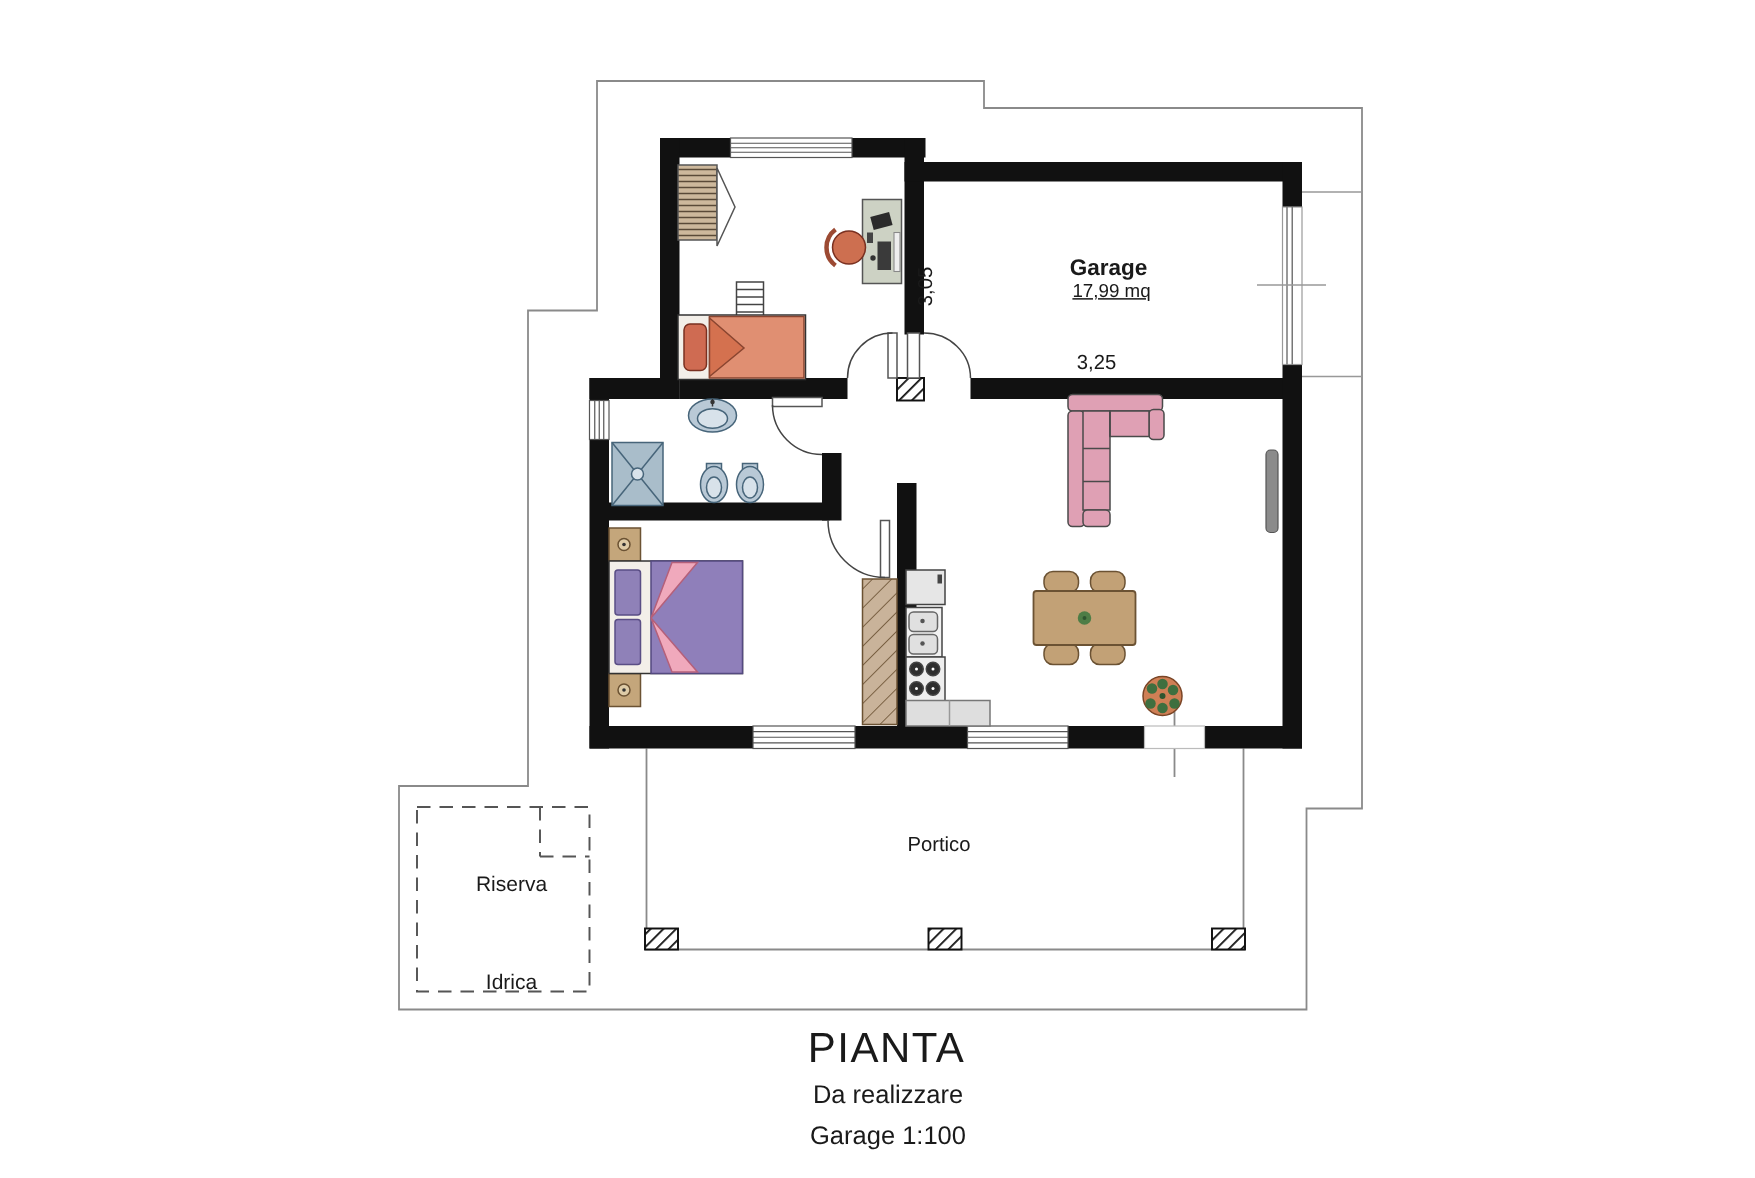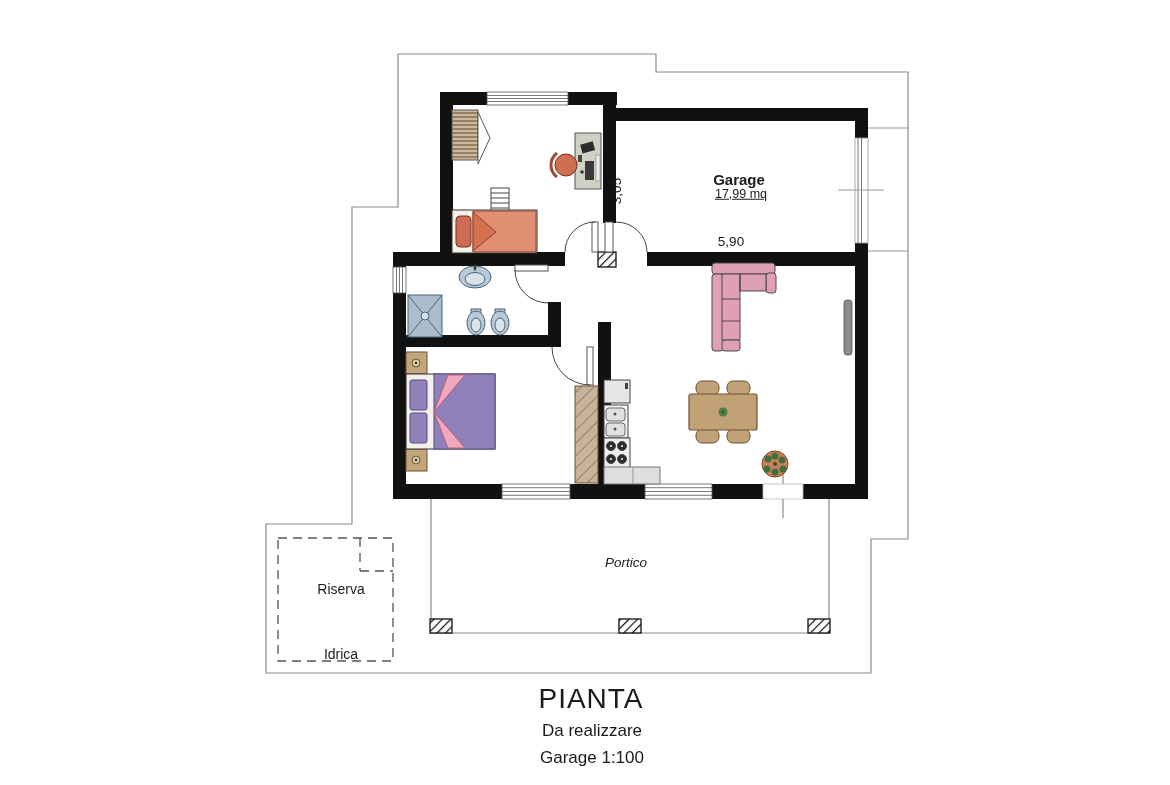--- a/index.html
+++ b/index.html
@@ -279,23 +279,23 @@
       <circle cx="767" cy="469" r="3.5" fill="#3f6f3f"></circle>
           <circle cx="775" cy="472" r="3.5" fill="#3f6f3f"></circle>
       <circle cx="775" cy="464" r="2" fill="#2e5530"></circle>
     </g>
     <rect x="844" y="300" width="8" height="55" rx="3" fill="#8b8b8b" stroke="#555555" stroke-width="0.8"></rect>
   </g>
 </svg>
 
 <div class="lbl room-name" style="left:739px;top:179px;">Garage</div>
 <div class="lbl room-area" style="left:741px;top:194px;text-decoration:underline;">17,99 mq</div>
-<div class="lbl dim" style="left:731px;top:242px;">5,90</div>
+<div class="lbl dim" style="left:731px;top:242px;">3,25</div>
 <div class="lbl dim rot" style="left:617px;top:191px;">3,05</div>
-<div class="lbl zone" style="left:626px;top:563px;font-style:italic;">Portico</div>
+<div class="lbl zone" style="left:626px;top:563px;">Portico</div>
 <div class="lbl reserve" style="left:341px;top:589px;">Riserva</div>
 <div class="lbl reserve" style="left:341px;top:640px;margin-top:14px;">Idrica</div>
 
 <div class="lbl title-main" style="left:591px;top:699px;">PIANTA</div>
 <div class="lbl title-sub" style="left:592px;top:730px;">Da realizzare</div>
 <div class="lbl title-sub" style="left:592px;top:757px;">Garage 1:100</div>
 
 </div>
 
 </body></html>

